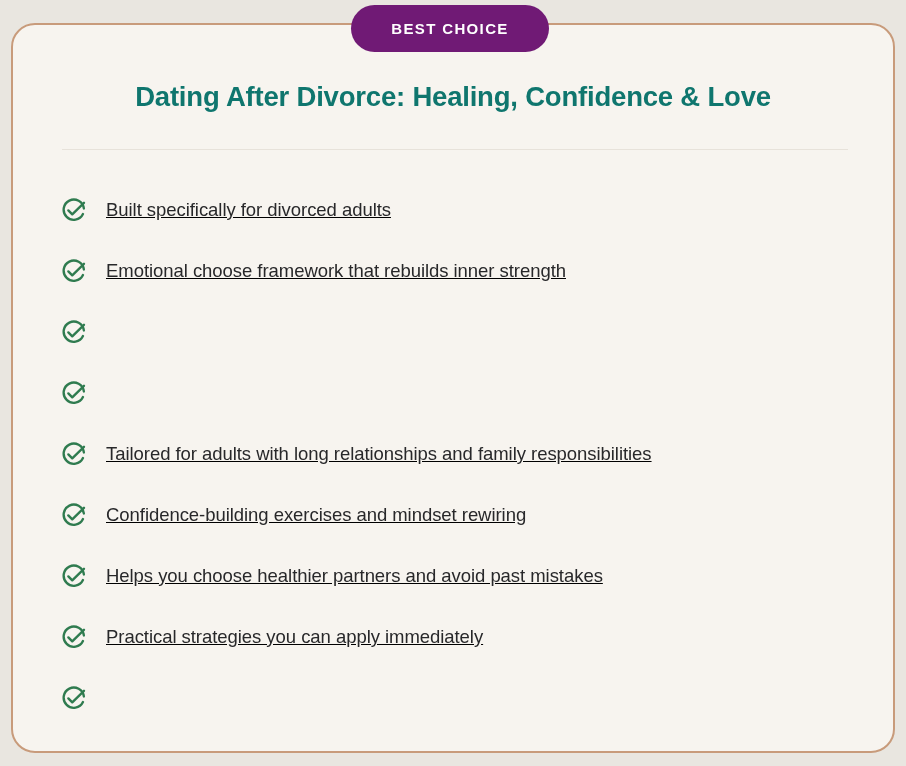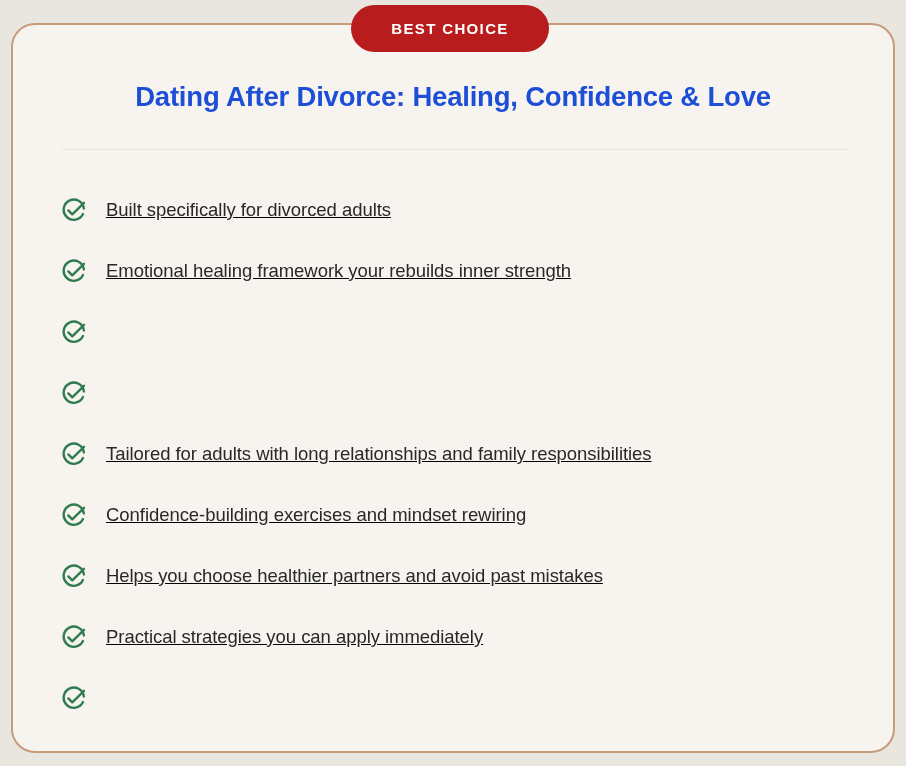--- a/index.html
+++ b/index.html
@@ -34,21 +34,21 @@
     border-radius: 24px;
   }
 
   
   .badge {
     position: absolute;
     left: 351px;
     top: 5px;
     width: 198px;
     height: 47px;
-    background: #b91c1c;
+    background: #701a75;
     border-radius: 24px;
     display: flex;
     align-items: center;
     justify-content: center;
     z-index: 5;
   }
 
   .badge-label {
     color: #ffffff;
     font-size: 15px;
@@ -60,21 +60,21 @@
 
   
   .card-title {
     position: absolute;
     left: 0;
     top: 55px;
     width: 100%;
     text-align: center;
     font-size: 27.5px;
     font-weight: bold;
-    color: #1d4ed8;
+    color: #0f766e;
     letter-spacing: -0.2px;
     line-height: 1.25;
   }
 
   
   .divider {
     position: absolute;
     left: 49px;
     top: 124px;
     width: 786px;
@@ -133,21 +133,21 @@
           <path d="M7.4 11.9 L10.9 15.4 L21.3 5.2" stroke="#2f7b4f" stroke-width="2.1" stroke-linecap="round" stroke-linejoin="round"></path>
         </svg>
         <span class="feature-text">Built specifically for divorced adults</span>
       </li>
 
       <li class="feature-item">
         <svg class="check-icon" viewBox="0 0 24 24" fill="none">
           <path d="M21.2 10.2A9 9 0 1 0 20.4 15.1" stroke="#2f7b4f" stroke-width="2.1" stroke-linecap="round"></path>
           <path d="M7.4 11.9 L10.9 15.4 L21.3 5.2" stroke="#2f7b4f" stroke-width="2.1" stroke-linecap="round" stroke-linejoin="round"></path>
         </svg>
-        <span class="feature-text">Emotional healing framework your rebuilds inner strength</span>
+        <span class="feature-text">Emotional choose framework that rebuilds inner strength</span>
       </li>
 
       <li class="feature-item">
         <svg class="check-icon" viewBox="0 0 24 24" fill="none">
           <path d="M21.2 10.2A9 9 0 1 0 20.4 15.1" stroke="#2f7b4f" stroke-width="2.1" stroke-linecap="round"></path>
           <path d="M7.4 11.9 L10.9 15.4 L21.3 5.2" stroke="#2f7b4f" stroke-width="2.1" stroke-linecap="round" stroke-linejoin="round"></path>
         </svg>
       </li>
 
       <li class="feature-item">

